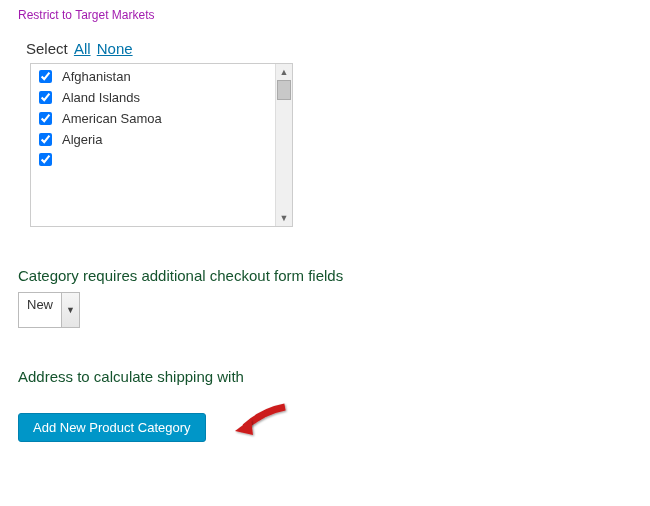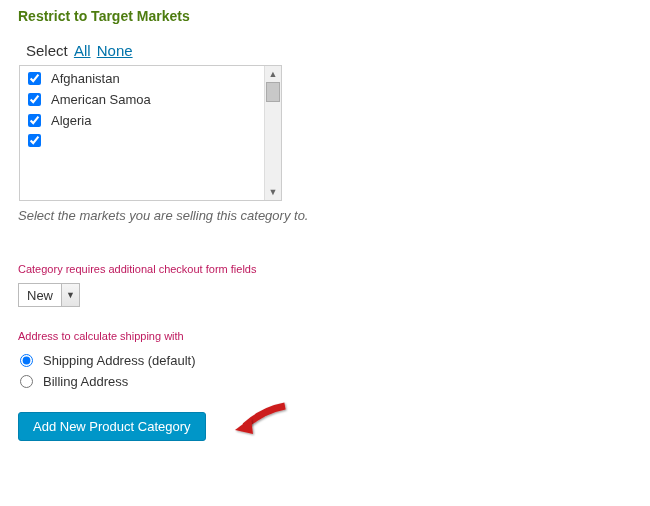--- a/index.html
+++ b/index.html
@@ -9,41 +9,41 @@
     font-family: -apple-system, BlinkMacSystemFont, "Segoe UI", Arial, sans-serif;
     font-size: 13px;
     color: #333;
     background: #fff;
     width: 650px;
   }
   .wrap {
     padding: 0 18px 25px 18px;
   }
   h3 {
-    font-size: 14px;
-    font-weight: bold;
-    color: #4d7c0f;
+    font-size: 12px;
+    font-weight: normal;
+    color: #a21caf;
     margin: 8px 0 18px 0;
   }
   .select-line {
     margin: 0 0 6px 8px;
     font-size: 15px;
   }
   .select-line .label { color: #333; }
   .select-line a {
     color: #0073aa;
     text-decoration: underline;
     cursor: pointer;
     margin-left: 2px;
   }
   .markets-box {
     width: 263px;
-    height: 136px;
+    height: 164px;
     border: 1px solid #ccc;
-    margin-left: 1px;
+    margin-left: 12px;
     position: relative;
     overflow: hidden;
     background: #fff;
   }
   .markets-list {
     position: absolute;
     left: 0; top: 0; right: 17px; bottom: 0;
     overflow: hidden;
     padding: 2px 0 0 0;
   }
@@ -91,29 +91,29 @@
   .scroll-arrow.up { top: 0; }
   .scroll-arrow.down { bottom: 0; }
   .help {
     font-style: italic;
     color: #666;
     margin: 7px 0 0 0;
     font-size: 13px;
   }
   .field-label {
     margin: 18px 0 8px 0;
-    font-size: 11px;
-    color: #be185d;
+    font-size: 15px;
+    color: #14532d;
   }
   .select-wrap {
     display: inline-flex;
     align-items: stretch;
     border: 1px solid #bbb;
     background: #fff;
-    height: 24px;
+    height: 36px;
   }
   .select-text {
     padding: 0 8px;
     line-height: 24px;
     font-size: 13px;
   }
   .select-btn {
     width: 18px;
     border-left: 1px solid #bbb;
     background: linear-gradient(#f5f5f5,#e5e5e5);
@@ -161,20 +161,24 @@
     <span class="label">Select</span>
     <a>All</a>
     <a>None</a>
   </div>
 
   <div class="markets-box">
     <div class="markets-list" id="markets-list">
         <div class="market-item">
           <input type="checkbox" checked="" style="">
           <span>Afghanistan</span>
+        </div>
+        <div class="market-item">
+          <input type="checkbox" checked="" style="">
+          <span>Aland Islands</span>
         </div>
         <div class="market-item">
           <input type="checkbox" checked="" style="">
           <span>American Samoa</span>
         </div>
         <div class="market-item">
           <input type="checkbox" checked="" style="">
           <span>Algeria</span>
         </div>
         <div class="market-item" style="opacity: 1;">
@@ -183,42 +187,31 @@
       </div>
     <div class="markets-scroll">
       <div class="scroll-arrow up">▲</div>
       <div class="scroll-track">
         <div class="scroll-thumb"></div>
       </div>
       <div class="scroll-arrow down">▼</div>
     </div>
   </div>
 
-  <p class="help">Select the markets you are selling this category to.</p>
 
   <div class="section-gap"></div>
 
 
   <div class="field-label">Category requires additional checkout form fields</div>
   <div class="select-wrap">
     <span class="select-text">New</span>
     <span class="select-btn">▼</span>
   </div>
 
-  <div class="field-label" style="margin-top:23px">Address to calculate shipping with</div>
-  <div class="radio-group" id="radio-group">
-      <label class="radio-row">
-        <input type="radio" name="addr" checked="" style="">
-        <span>Shipping Address (default)</span>
-      </label>
-      <label class="radio-row">
-        <input type="radio" name="addr" style="">
-        <span>Billing Address</span>
-      </label>
-    </div>
+  <div class="field-label" style="margin-top:40px">Address to calculate shipping with</div>
 
 
   <div style="position:relative; display:inline-block;">
     <button class="btn-primary">Add New Product Category</button>
     <svg class="arrow-annot" style="left:215px; top:8px;" width="60" height="40" viewBox="0 0 60 40">
       <defs>
         <filter id="ds" x="-20%" y="-20%" width="140%" height="140%">
           <feDropShadow dx="1" dy="1" stdDeviation="1" flood-opacity="0.4"></feDropShadow>
         </filter>
       </defs>

